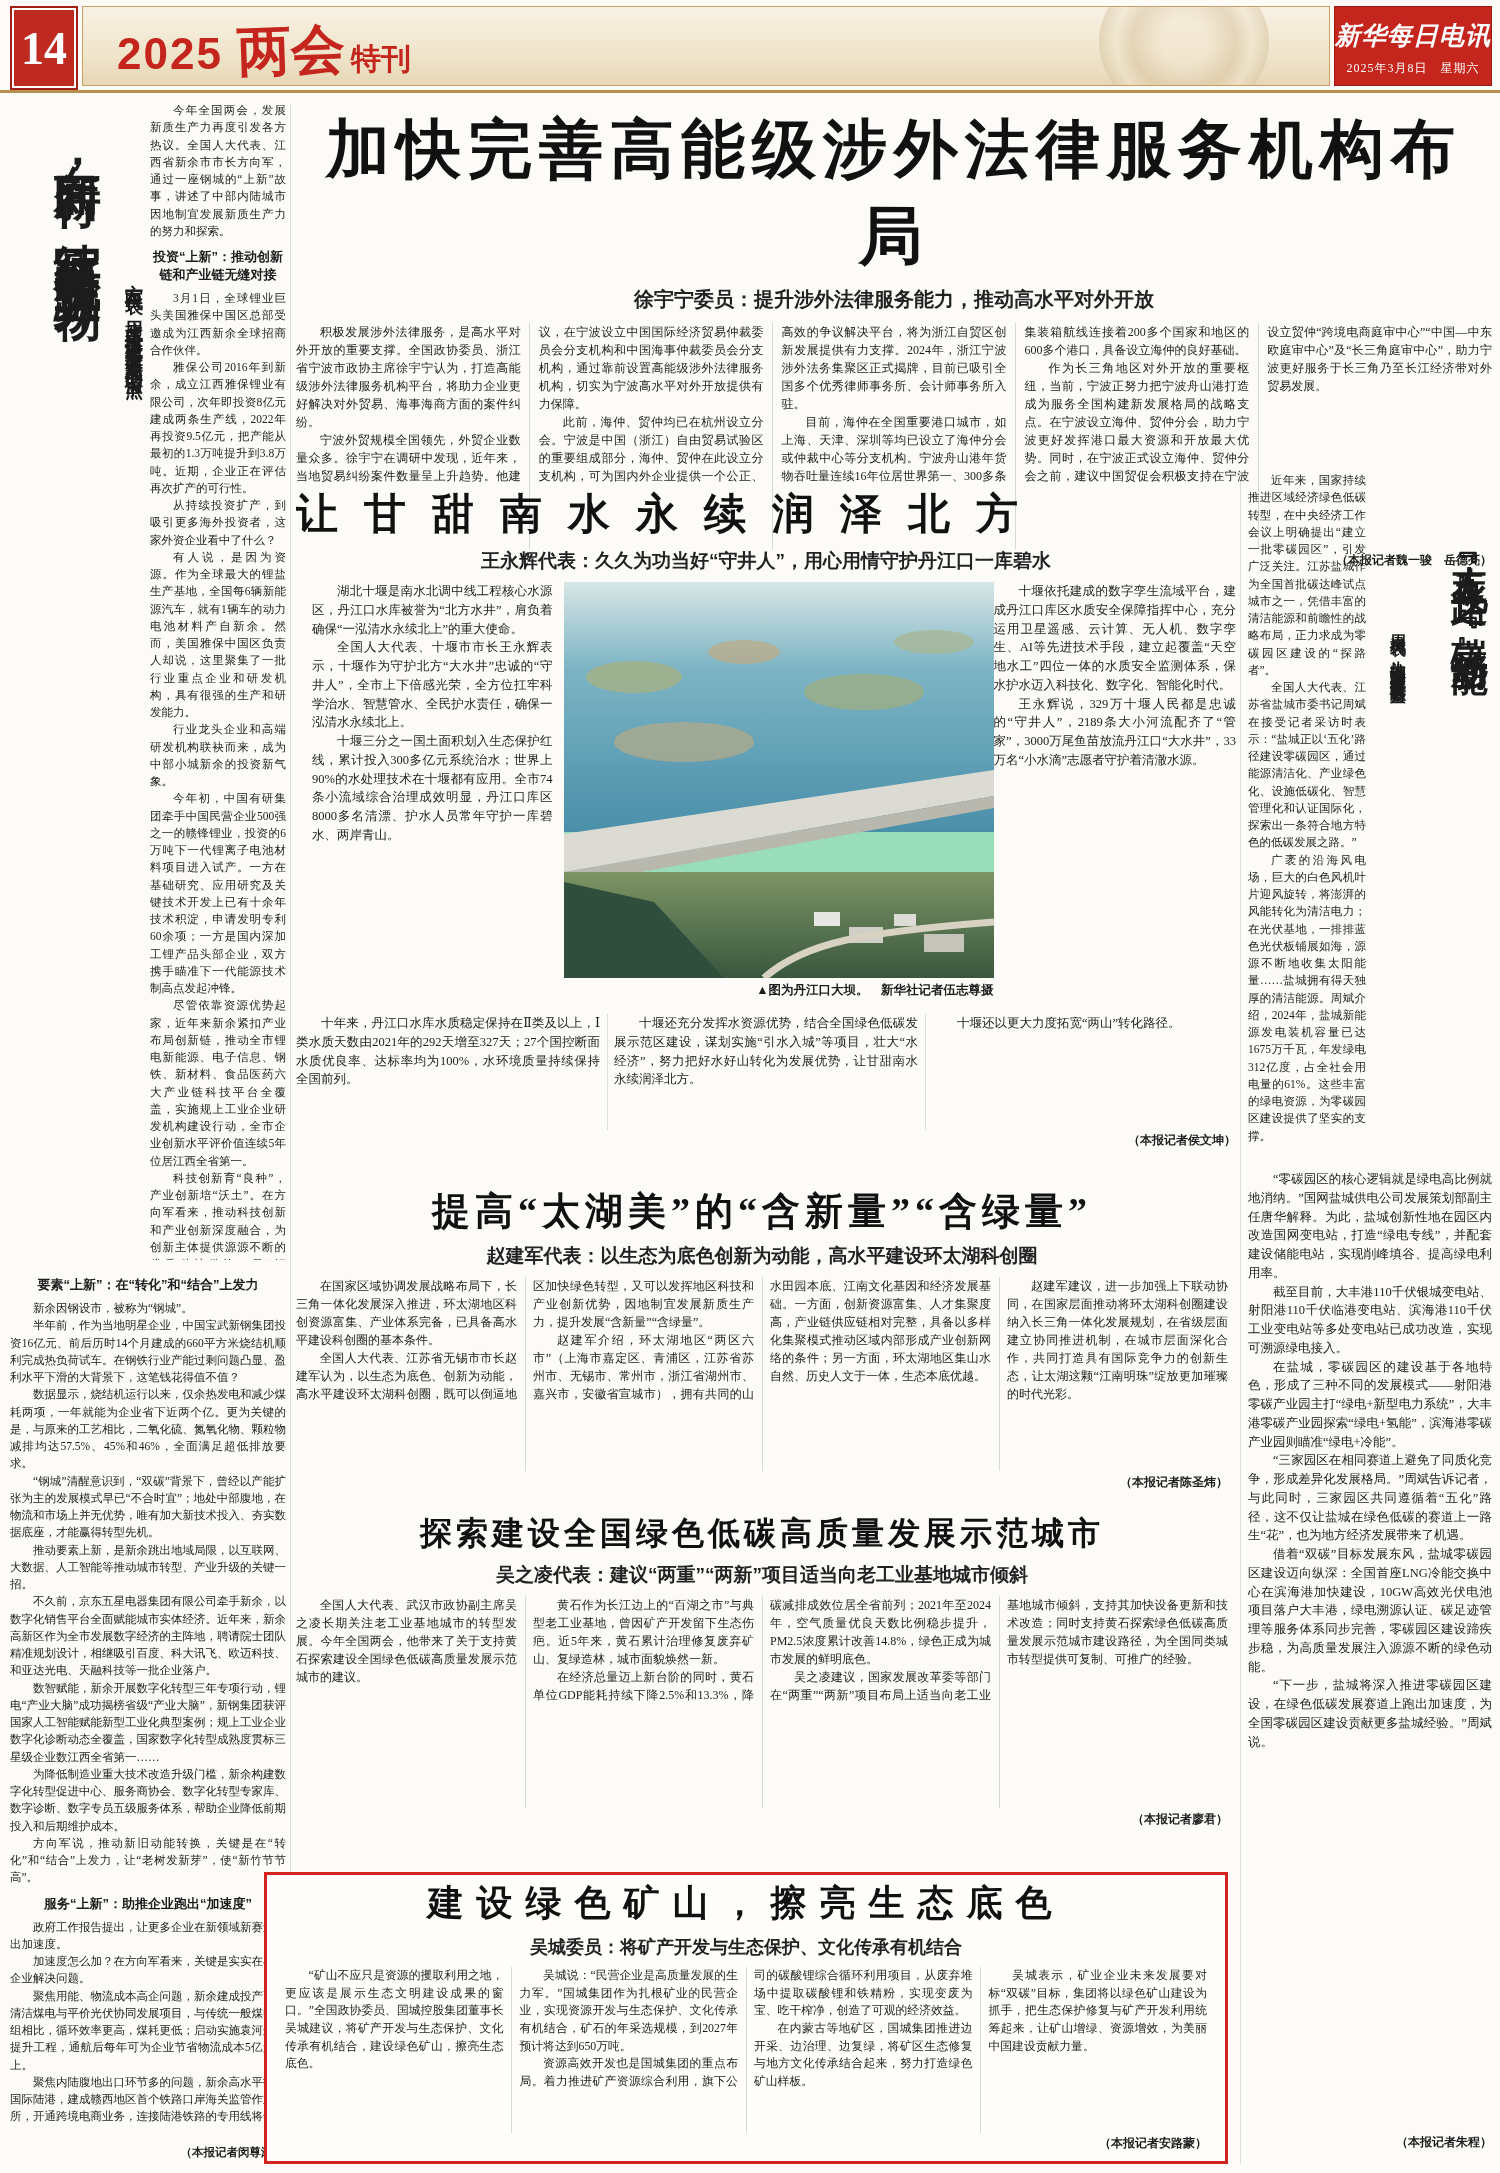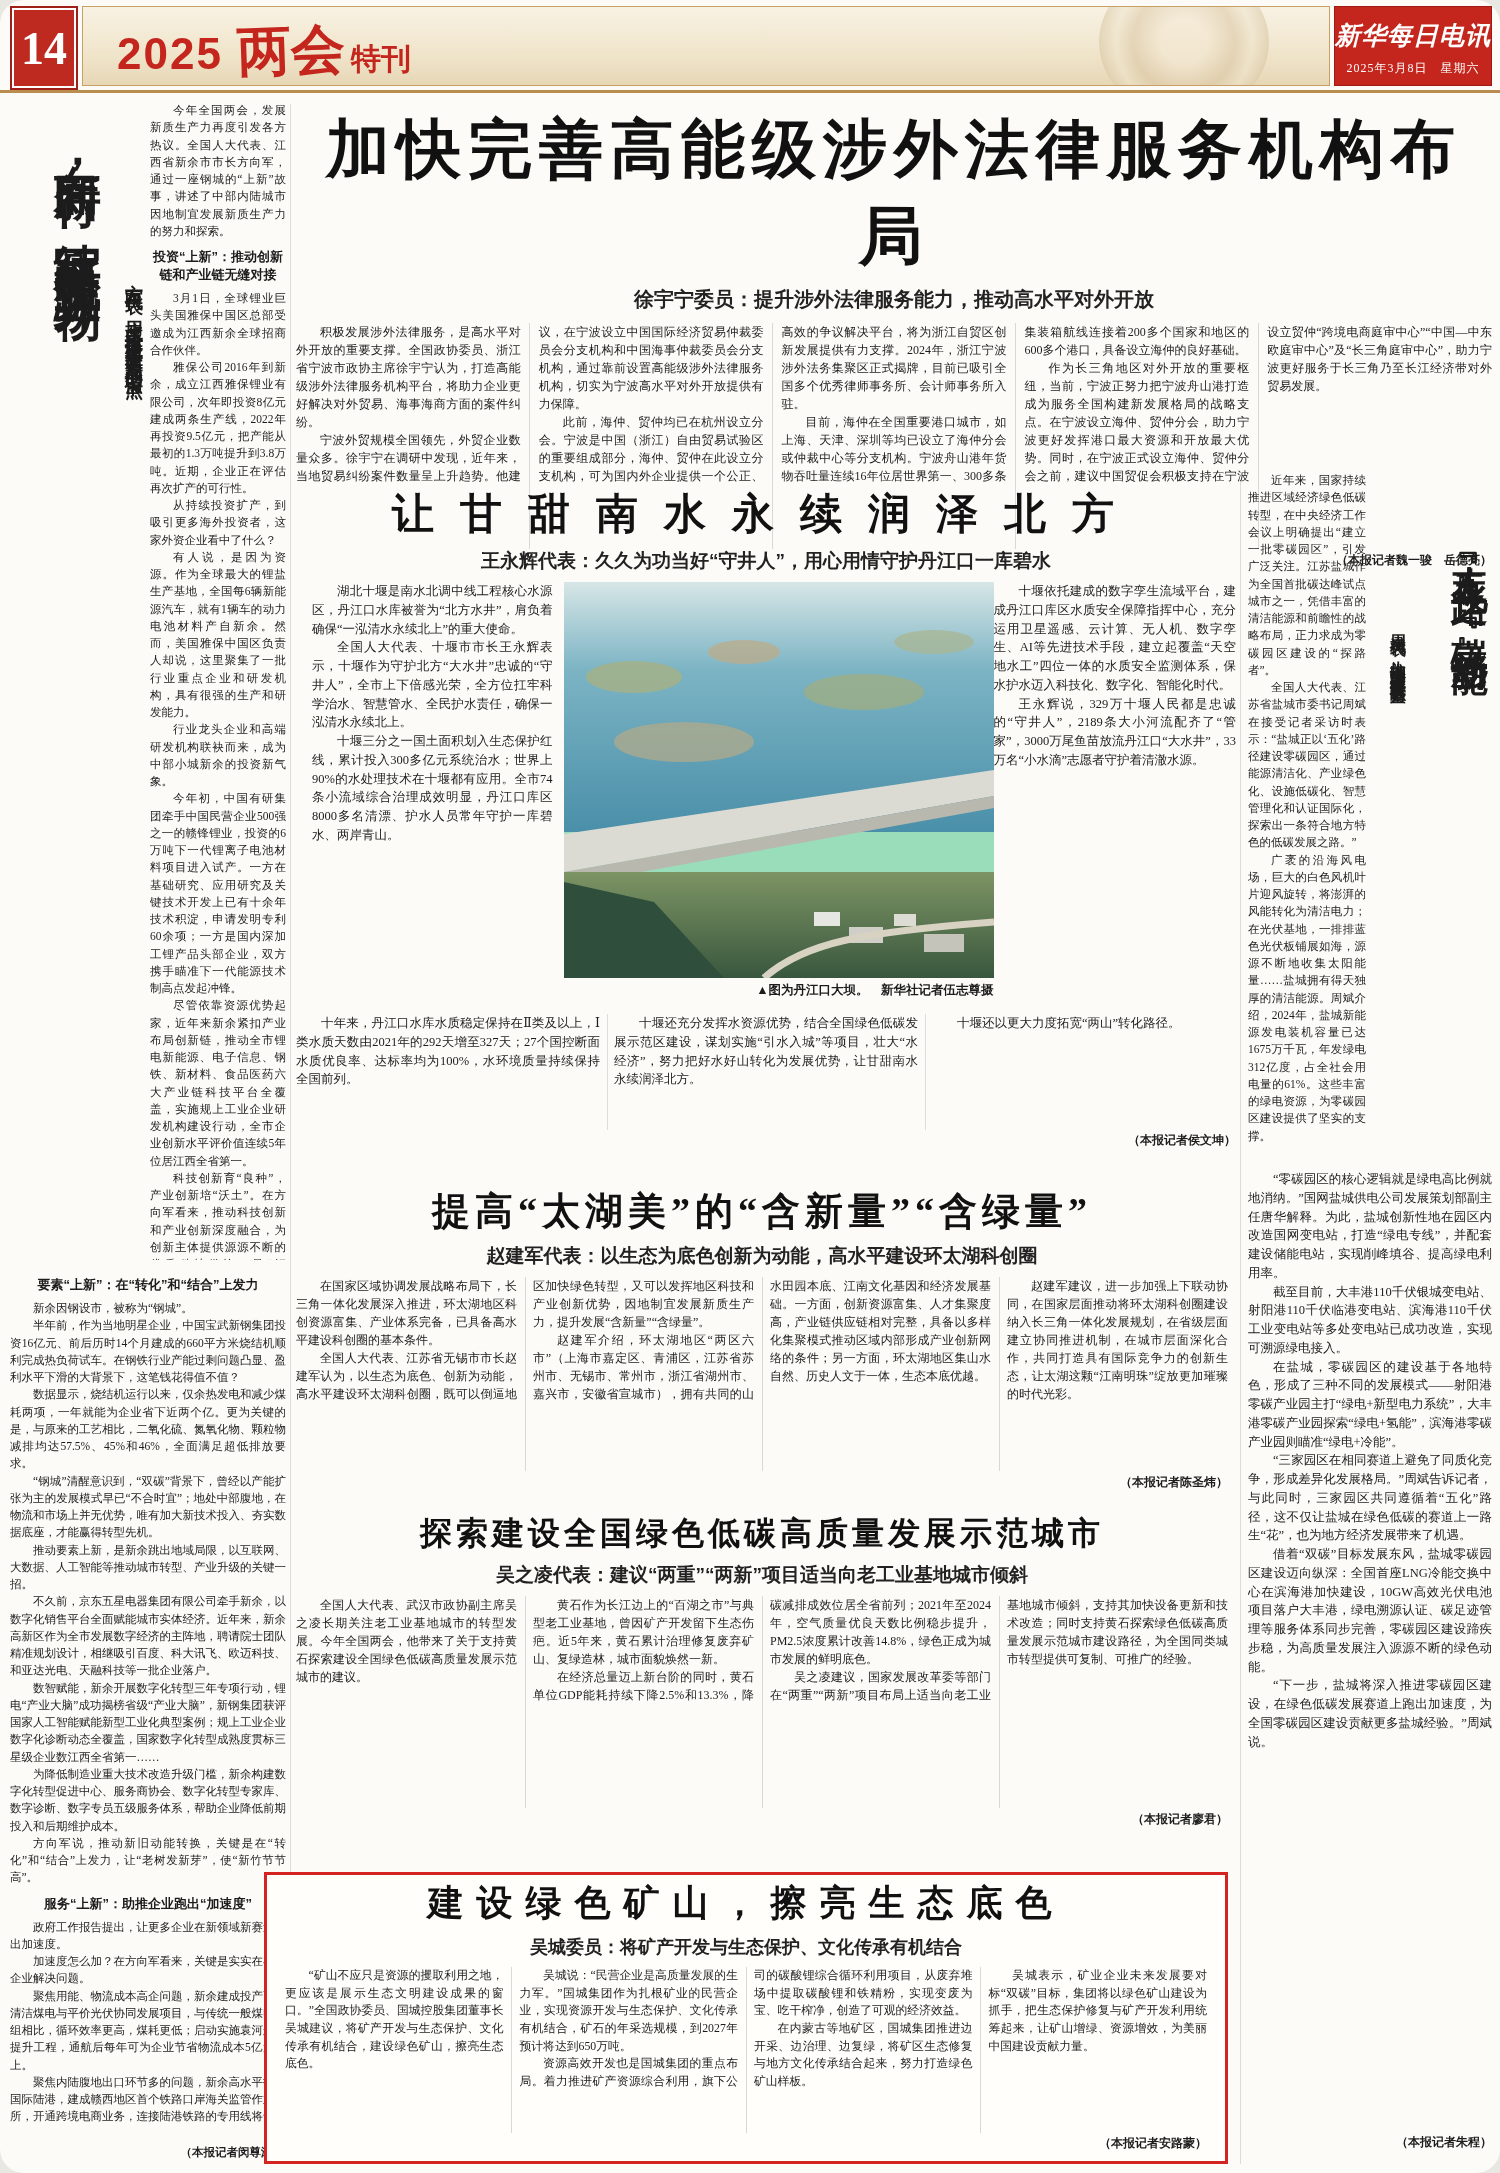--- a/index.html
+++ b/index.html
@@ -1,17 +1,17 @@
 <!DOCTYPE html>
 <html><head>
 <meta charset="utf-8">
 <style>
   html,body{margin:0;padding:0;background:#e9e7e2;}
   .page{position:relative;width:1500px;height:2173px;background:#fcfbf8;overflow:hidden;
-        font-family:"Liberation Serif","DejaVu Serif",serif;color:#1c1c1c;border-radius:24px;}
+        font-family:"Liberation Serif","DejaVu Serif",serif;color:#1c1c1c;}
   
   .hdr{position:absolute;left:0;top:0;width:1500px;height:92px;}
   .pagenum{position:absolute;left:10px;top:6px;width:64px;height:80px;background:#bf2a20;
            border:2px solid #a01f16;box-shadow:inset 0 0 0 2px #fff;
            display:flex;align-items:center;justify-content:center;
            color:#fff;font-size:46px;font-weight:bold;font-family:"Liberation Serif",serif;}
   .banner{position:absolute;left:82px;top:6px;width:1248px;height:80px;
           background:linear-gradient(180deg,#f8f2e4 0%,#f1e6cd 55%,#e7d7b6 100%);
           border:1px solid #c9a063;box-sizing:border-box;overflow:hidden;}
   .banner .ring{position:absolute;right:60px;top:-40px;width:170px;height:150px;border-radius:50%;
@@ -48,21 +48,21 @@
   .left-byline{position:absolute;right:2px;bottom:4px;background:#fcfbf8;padding-left:6px;
                font-weight:bold;font-size:11.5px;}
   
   .art-top{position:absolute;left:296px;top:98px;width:1196px;}
   .art-top h1{font-size:64px;text-align:center;letter-spacing:7px;margin:8px 0 6px;}
   .art-top .subtitle{font-size:20px;margin-bottom:10px;}
   .cols5{column-count:5;column-gap:18px;column-rule:1px solid #d8d8d4;font-size:12px;height:226px;overflow:hidden;}
   .art-top .byline{font-size:12px;margin-top:3px;}
   
   .art-water{position:absolute;left:296px;top:486px;width:940px;height:688px;overflow:hidden;}
-  .art-water h2{font-size:42px;text-align:center;letter-spacing:26px;}
+  .art-water h2{font-size:42px;letter-spacing:26px;}
   .art-water .subtitle{font-size:19px;margin:6px 0 8px;}
   .w-row{display:flex;height:424px;overflow:hidden;margin-left:16px;}
   .w-col{font-size:12.5px;overflow:hidden;}
   .w-col.left{width:242px;}
   .w-col.right{width:244px;}
   .w-photo{width:430px;flex:none;padding-left:11px;}
   .w-photo svg{display:block;width:430px;height:396px;background:#9db;}
   .w-caption{font-size:12.5px;font-weight:bold;text-align:right;margin-top:4px;}
   .w-bottom{margin-top:8px;column-count:3;column-gap:14px;column-rule:1px solid #ddd;
             font-size:12.5px;height:116px;overflow:hidden;}

